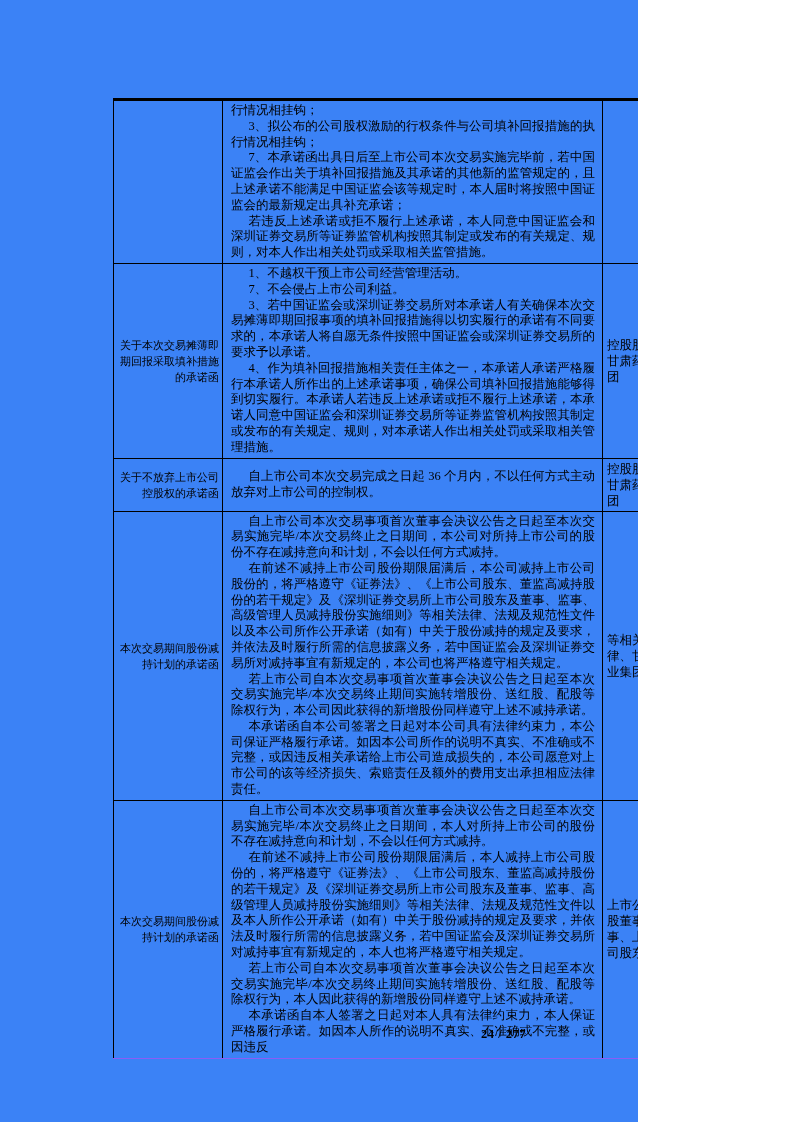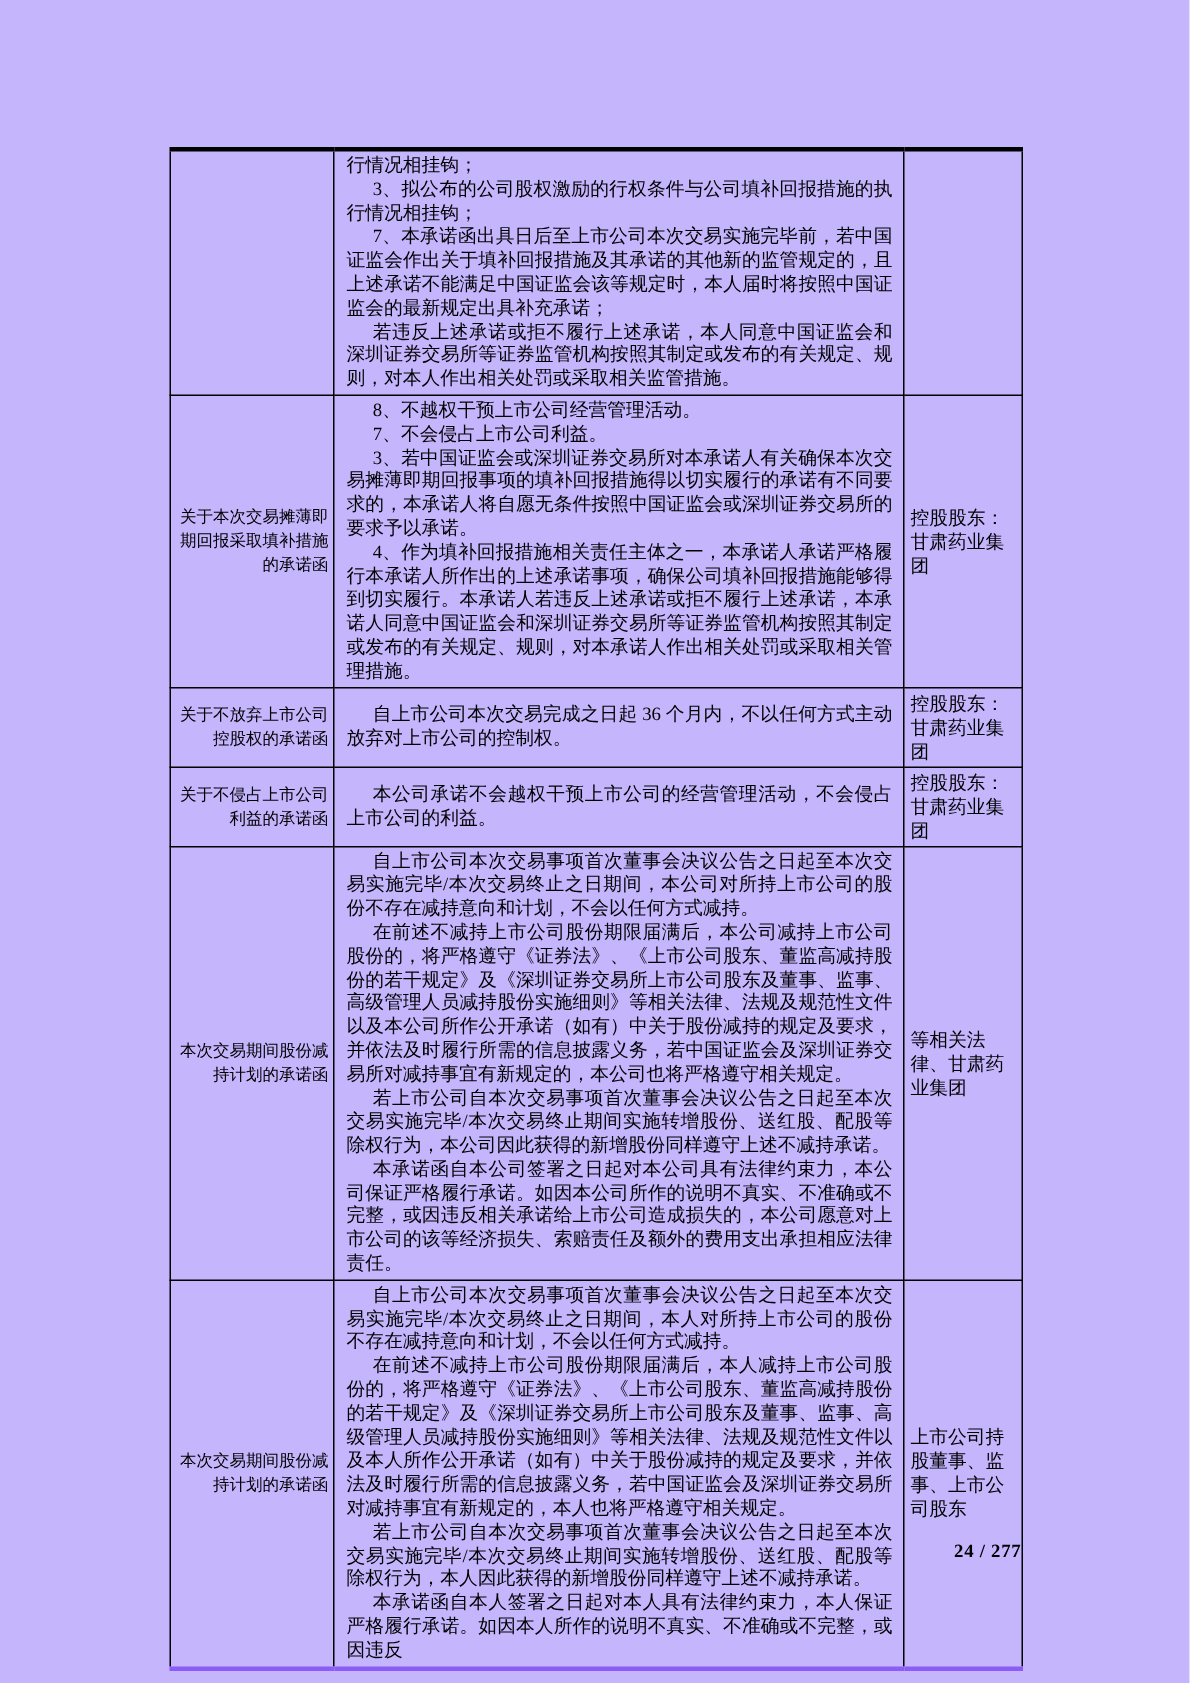--- a/index.html
+++ b/index.html
@@ -1,37 +1,37 @@
 <!DOCTYPE html>
 <html><head>
 <meta charset="utf-8">
 <style>
   html,body{margin:0;padding:0;background:#ffffff;}
   .page{
     position:relative;
-    width:793px;height:1122px;
-    background:#c4b5fd;
+    width:638px;height:1122px;
+    background:#3b82f6;
     color:#000;
     font-family:"Liberation Serif","DejaVu Serif",serif;
     overflow:hidden;
   }
   table.doc{
     position:absolute;left:113px;top:98px;
     width:568px;
     border-collapse:collapse;
     table-layout:fixed;
   }
   table.doc td{
     border:1px solid #000;
     vertical-align:middle;
     overflow:hidden;
     box-sizing:border-box;
   }
   tr.r0 td{border-top:3px solid #000;}
-  tr.r5 td{border-bottom:3px solid #8b5cf6;margin-top:40px;}
+  tr.r5 td{border-bottom:1px solid #8b5cf6;margin-top:40px;}
   tr.r0{height:157px;}
   tr.r1{height:169px;}
   tr.r2{height:48px;}
   tr.r3{height:47px;}
   tr.r4{height:270px;}
   tr.r5{height:232px;}
   td.c1{width:109px;text-align:right;font-size:11px;line-height:16px;padding:2px 3px;}
   td.c2{width:380px;font-size:12.5px;line-height:15.8px;padding:2px 7px 2px 8px;}
   td.c3{width:79px;font-size:12.5px;line-height:16px;padding:2px 4px;}
   td.c2 p{margin:0;text-align:justify;text-indent:1.4em;}
@@ -57,43 +57,36 @@
         <p>3、拟公布的公司股权激励的行权条件与公司填补回报措施的执行情况相挂钩；</p>
         <p>7、本承诺函出具日后至上市公司本次交易实施完毕前，若中国证监会作出关于填补回报措施及其承诺的其他新的监管规定的，且上述承诺不能满足中国证监会该等规定时，本人届时将按照中国证监会的最新规定出具补充承诺；</p>
         <p>若违反上述承诺或拒不履行上述承诺，本人同意中国证监会和深圳证券交易所等证券监管机构按照其制定或发布的有关规定、规则，对本人作出相关处罚或采取相关监管措施。</p>
       </td>
       <td class="c3"></td>
     </tr>
 
     <tr class="r1">
       <td class="c1">关于本次交易摊薄即期回报采取填补措施的承诺函</td>
       <td class="c2">
-        <p>8、不越权干预上市公司经营管理活动。</p>
+        <p>1、不越权干预上市公司经营管理活动。</p>
         <p>7、不会侵占上市公司利益。</p>
         <p>3、若中国证监会或深圳证券交易所对本承诺人有关确保本次交易摊薄即期回报事项的填补回报措施得以切实履行的承诺有不同要求的，本承诺人将自愿无条件按照中国证监会或深圳证券交易所的要求予以承诺。</p>
         <p>4、作为填补回报措施相关责任主体之一，本承诺人承诺严格履行本承诺人所作出的上述承诺事项，确保公司填补回报措施能够得到切实履行。本承诺人若违反上述承诺或拒不履行上述承诺，本承诺人同意中国证监会和深圳证券交易所等证券监管机构按照其制定或发布的有关规定、规则，对本承诺人作出相关处罚或采取相关管理措施。</p>
       </td>
       <td class="c3">控股股东：甘肃药业集团</td>
     </tr>
 
     <tr class="r2">
       <td class="c1">关于不放弃上市公司控股权的承诺函</td>
       <td class="c2">
         <p>自上市公司本次交易完成之日起 36 个月内，不以任何方式主动放弃对上市公司的控制权。</p>
       </td>
       <td class="c3">控股股东：甘肃药业集团</td>
     </tr>
 
-    <tr class="r3">
-      <td class="c1">关于不侵占上市公司利益的承诺函</td>
-      <td class="c2">
-        <p>本公司承诺不会越权干预上市公司的经营管理活动，不会侵占上市公司的利益。</p>
-      </td>
-      <td class="c3">控股股东：甘肃药业集团</td>
-    </tr>
 
     <tr class="r4">
       <td class="c1">本次交易期间股份减持计划的承诺函</td>
       <td class="c2">
         <p>自上市公司本次交易事项首次董事会决议公告之日起至本次交易实施完毕/本次交易终止之日期间，本公司对所持上市公司的股份不存在减持意向和计划，不会以任何方式减持。</p>
         <p>在前述不减持上市公司股份期限届满后，本公司减持上市公司股份的，将严格遵守《证券法》、《上市公司股东、董监高减持股份的若干规定》及《深圳证券交易所上市公司股东及董事、监事、高级管理人员减持股份实施细则》等相关法律、法规及规范性文件以及本公司所作公开承诺（如有）中关于股份减持的规定及要求，并依法及时履行所需的信息披露义务，若中国证监会及深圳证券交易所对减持事宜有新规定的，本公司也将严格遵守相关规定。</p>
         <p>若上市公司自本次交易事项首次董事会决议公告之日起至本次交易实施完毕/本次交易终止期间实施转增股份、送红股、配股等除权行为，本公司因此获得的新增股份同样遵守上述不减持承诺。</p>
         <p>本承诺函自本公司签署之日起对本公司具有法律约束力，本公司保证严格履行承诺。如因本公司所作的说明不真实、不准确或不完整，或因违反相关承诺给上市公司造成损失的，本公司愿意对上市公司的该等经济损失、索赔责任及额外的费用支出承担相应法律责任。</p>
       </td>
       <td class="c3">等相关法律、甘肃药业集团</td>

